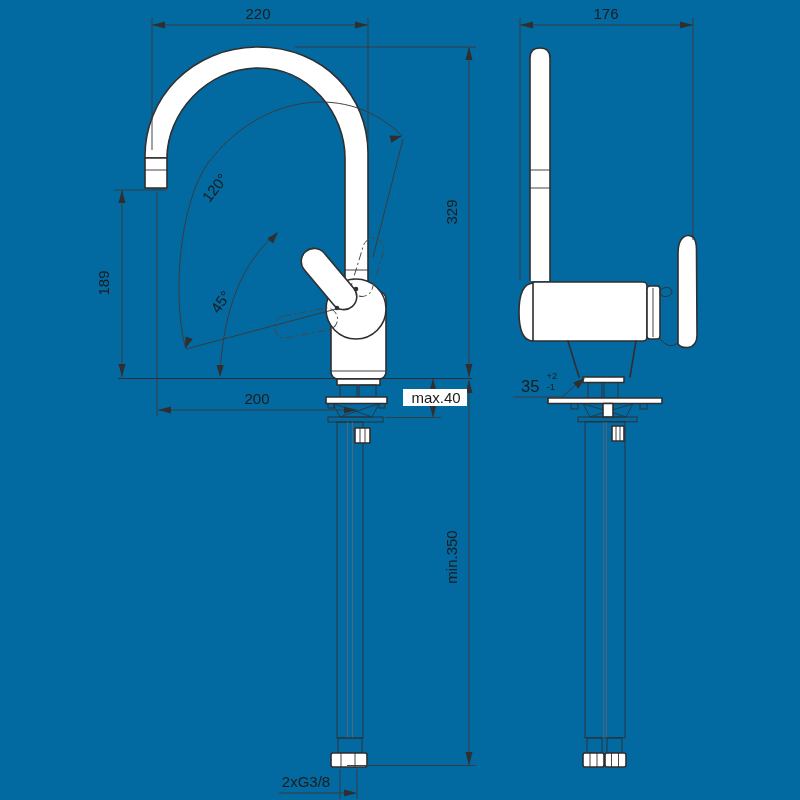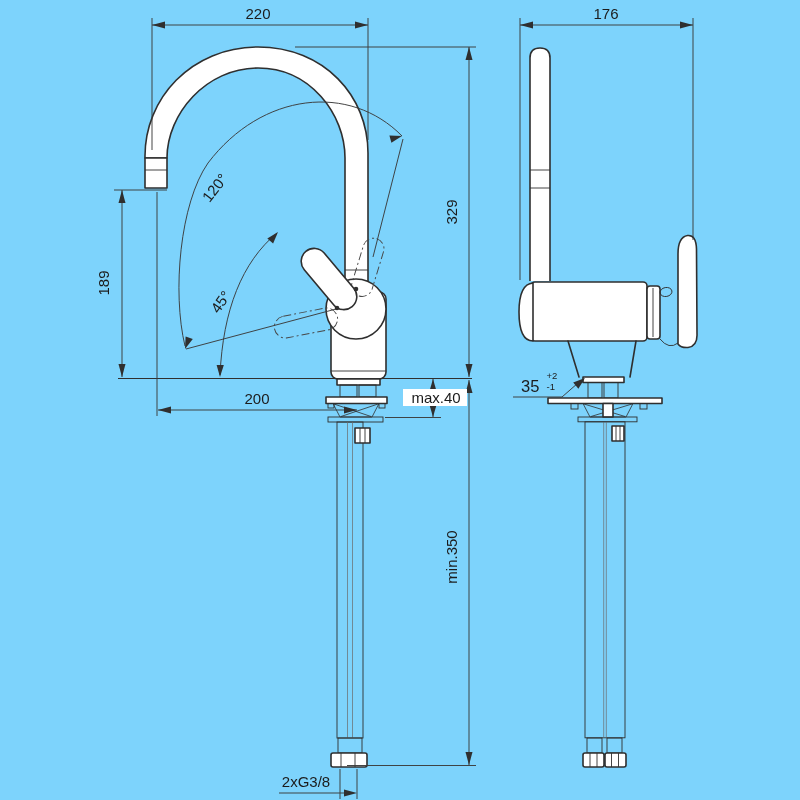--- a/index.html
+++ b/index.html
@@ -1,16 +1,16 @@
 <!DOCTYPE html>
 <html><head>
 <meta charset="utf-8">
 <style>
   html,body{margin:0;padding:0;background:#ffffff;}
-  .page{width:800px;height:800px;background:#7dd3fc;position:relative;overflow:hidden;}
+  .page{width:800px;height:800px;background:#0369a1;position:relative;overflow:hidden;}
   svg{display:block;}
   .obj{stroke:#2f2f2f;stroke-width:1.6;fill:none;stroke-linejoin:round;stroke-linecap:round;}
   .objf{stroke:#2f2f2f;stroke-width:1.6;fill:#ffffff;stroke-linejoin:round;}
   .objt{stroke:#2f2f2f;stroke-width:0.9;fill:none;}
   .dim{stroke:#3b3b3b;stroke-width:0.95;fill:none;}
   .deck{stroke:#2f2f2f;stroke-width:1.15;fill:none;}
   .arrow{fill:#2f2f2f;stroke:none;}
   .ghost{stroke:#474747;stroke-width:0.95;fill:none;stroke-dasharray:8 3 2 3;}
   .hatch{stroke:#2f2f2f;stroke-width:0.8;fill:none;}
   .dim-text{font-family:"Liberation Sans",sans-serif;font-size:15px;fill:#1c1c1c;}

